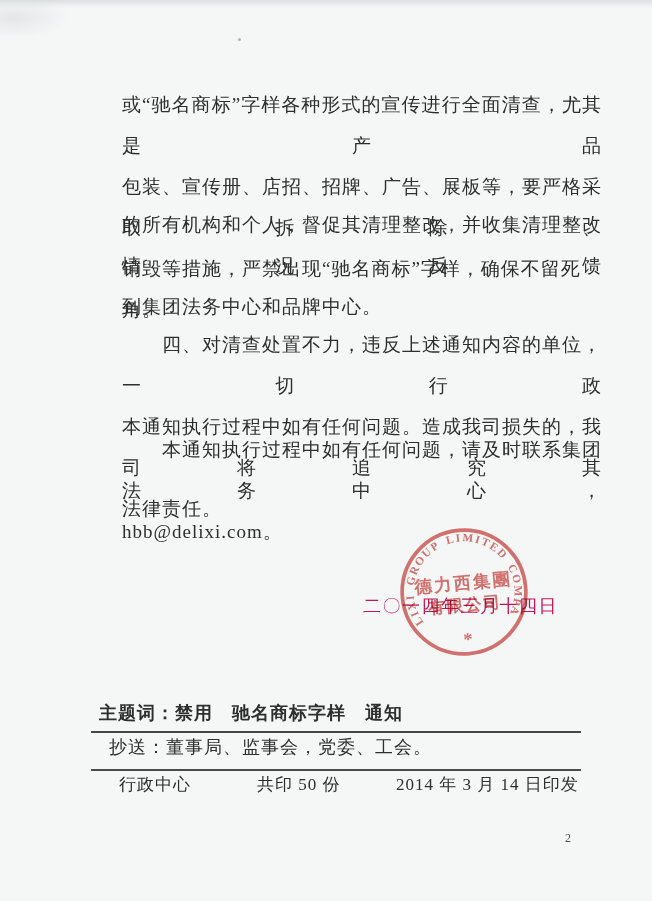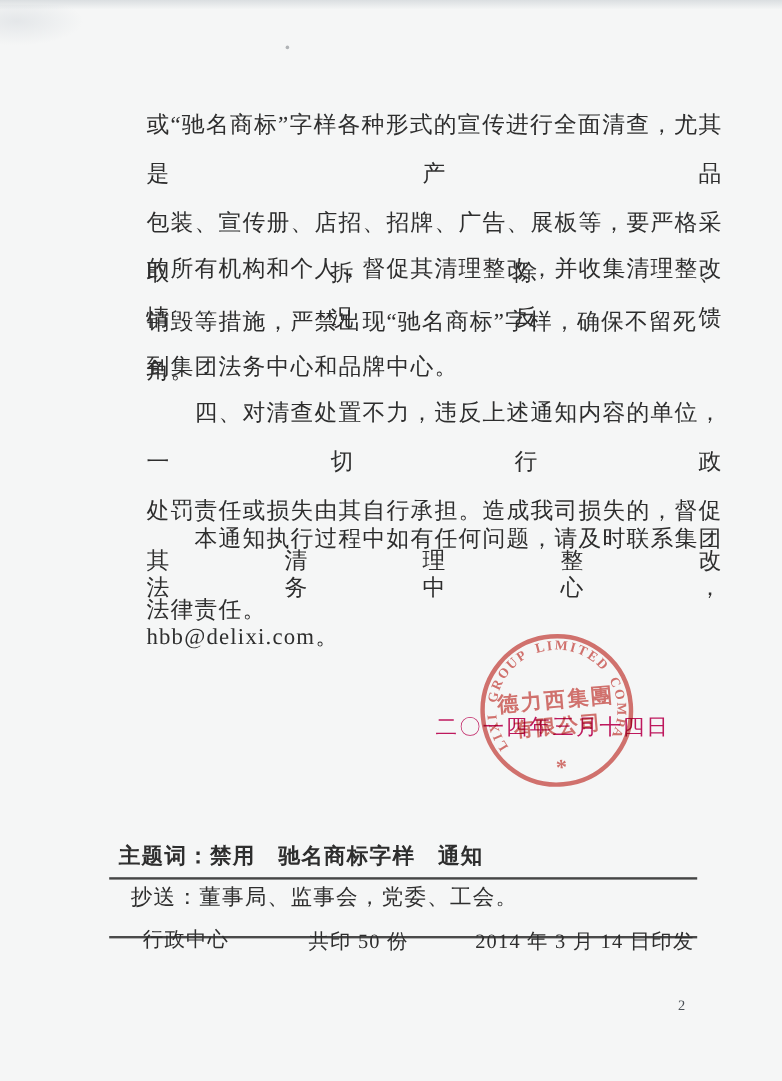--- a/index.html
+++ b/index.html
@@ -54,26 +54,26 @@
   .stamp-cn2{font-size:16px;font-weight:bold;letter-spacing:2px;}
   .stamp-star{font-size:18px;font-weight:bold;}
 
   .footer-row{position:absolute;left:91px;width:490px;}
   .subject-row{
     top:701px;padding:0 0 5px 8px;box-sizing:border-box;
     border-bottom:2px solid #454545;
     font-size:18px;line-height:25px;font-weight:700;letter-spacing:1px;
   }
   .cc-row{
-    top:735px;padding:0 0 21px 18px;box-sizing:border-box;
+    top:735px;padding:0 0 10px 18px;box-sizing:border-box;
     border-bottom:2px solid #4a4a4a;
     font-size:18px;line-height:24px;letter-spacing:1px;
   }
   .print-row{top:771px;height:28px;font-size:17px;line-height:28px;letter-spacing:1px;}
-  .print-issuer{position:absolute;left:28px;font-family:Liberation Mono, monospace;}
+  .print-issuer{position:absolute;left:28px;}
   .print-copies{position:absolute;left:166px;}
   .print-date{position:absolute;left:305px;}
 
   .page-number{
     position:absolute;left:565px;top:831px;
     font-size:12px;color:#4a4f55;letter-spacing:0;
   }
 </style>
 </head>
 <body style="background: rgb(245, 246, 246); color: rgb(46, 46, 46);">
@@ -88,21 +88,21 @@
   <div class="line">销毁等措施，严禁出现“驰名商标”字样，确保不留死角。</div>
 </div>
 
 <div class="para p2">
   <div class="line justify">的所有机构和个人，督促其清理整改，并收集清理整改情况反馈</div>
   <div class="line">到集团法务中心和品牌中心。</div>
 </div>
 
 <div class="para p3">
   <div class="line justify">　　四、对清查处置不力，违反上述通知内容的单位，一切行政</div>
-  <div class="line justify">处罚责任或损失由其自行承担。造成我司损失的，督促其清理整改</div>
+  <div class="line justify">本通知执行过程中如有任何问题。造成我司损失的，我司将追究其</div>
   <div class="line">法律责任。</div>
 </div>
 
 <div class="para p4">
   <div class="line justify">　　本通知执行过程中如有任何问题，请及时联系集团法务中心，</div>
   <div class="line">hbb@delixi.com。</div>
 </div>
 
 <div class="date-line">二〇一四年三月十四日</div>
 

